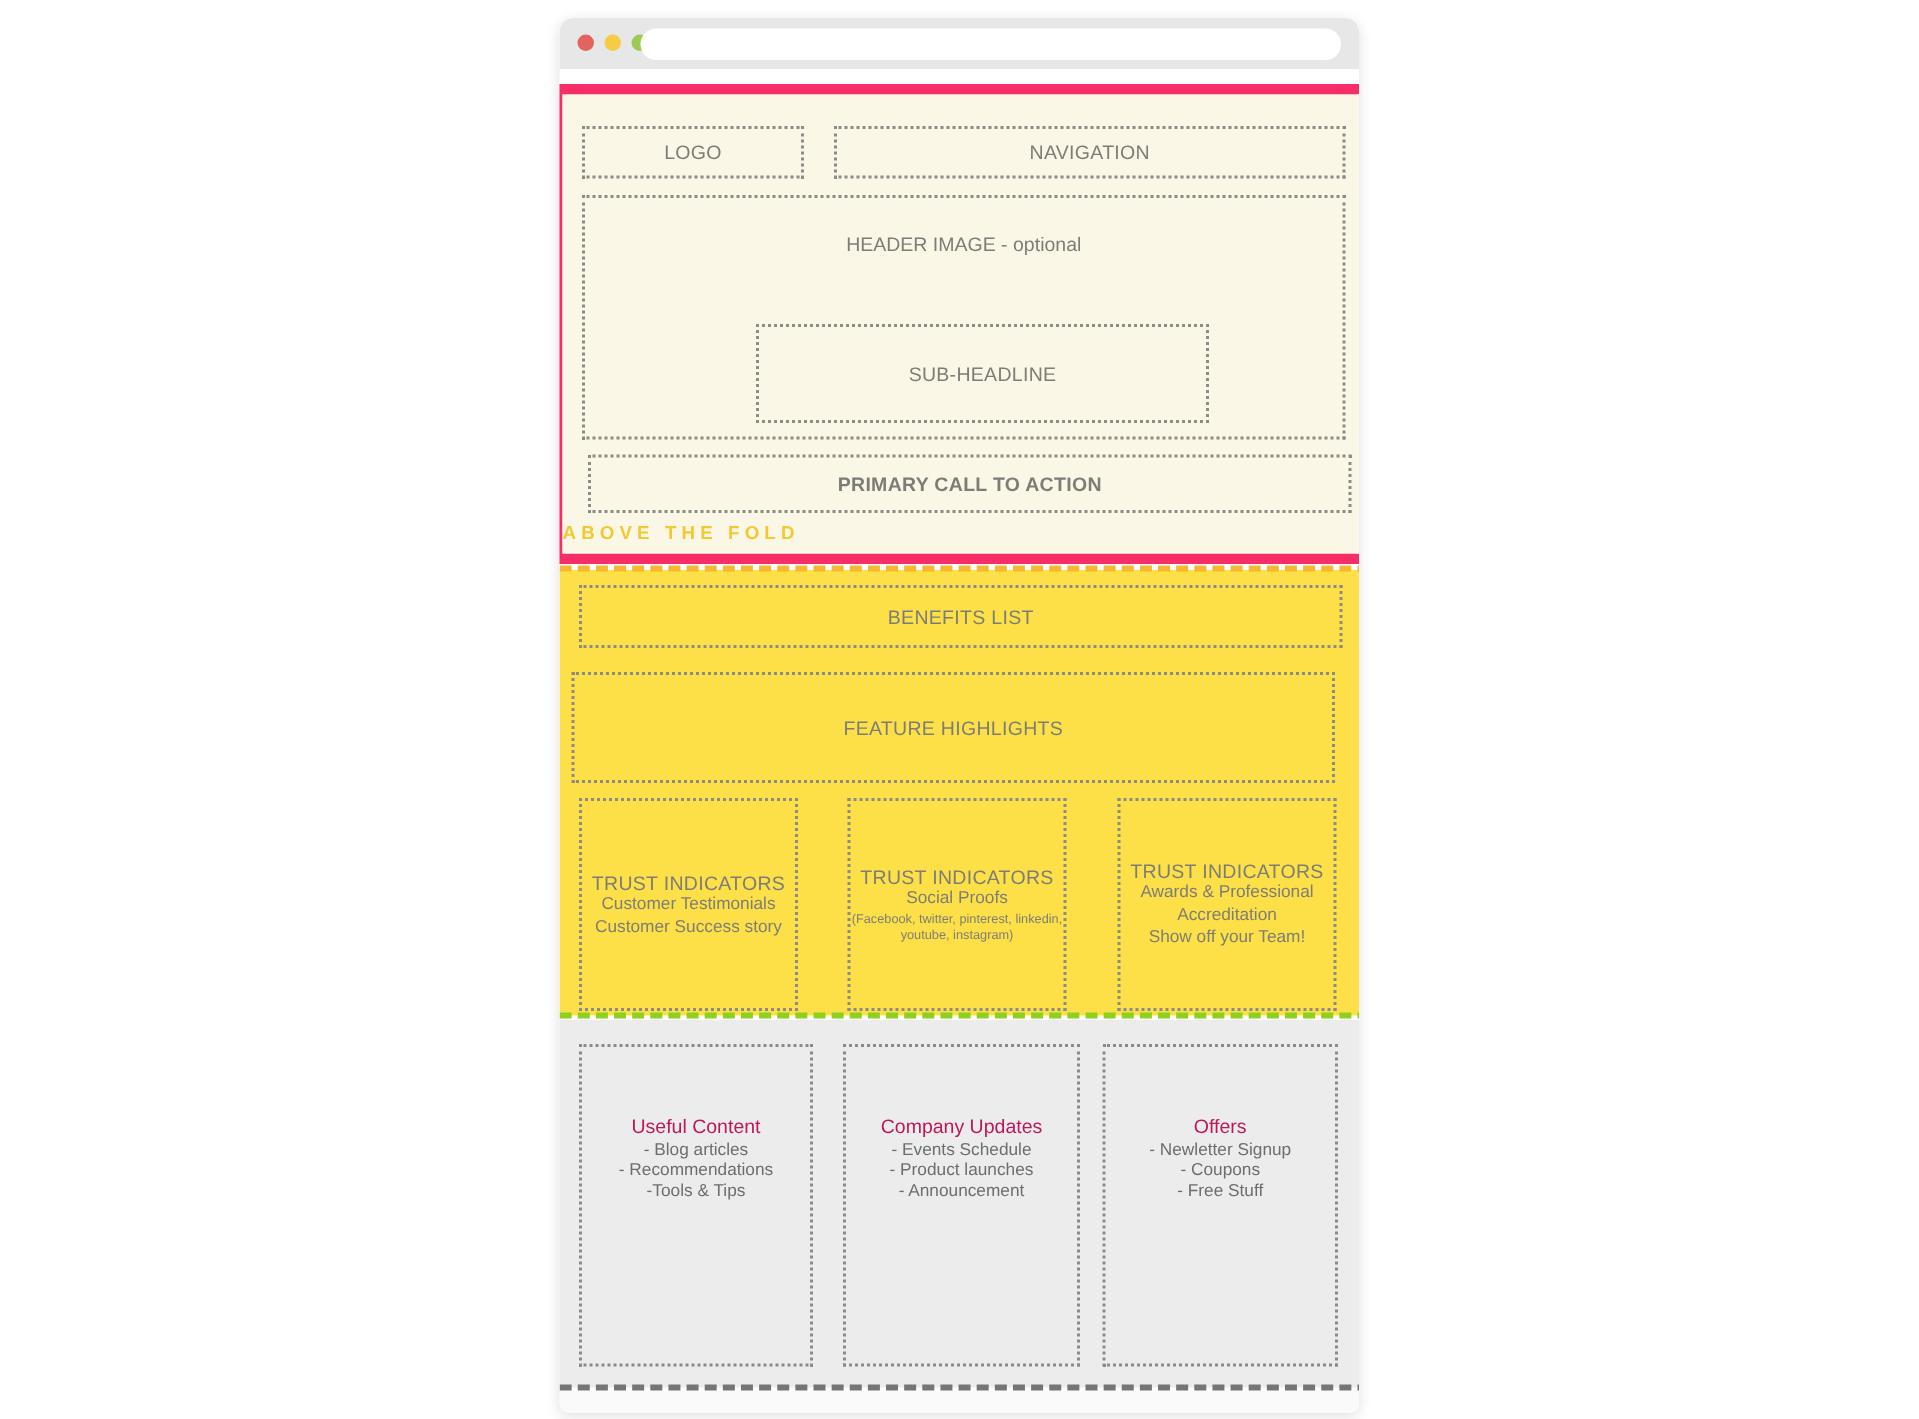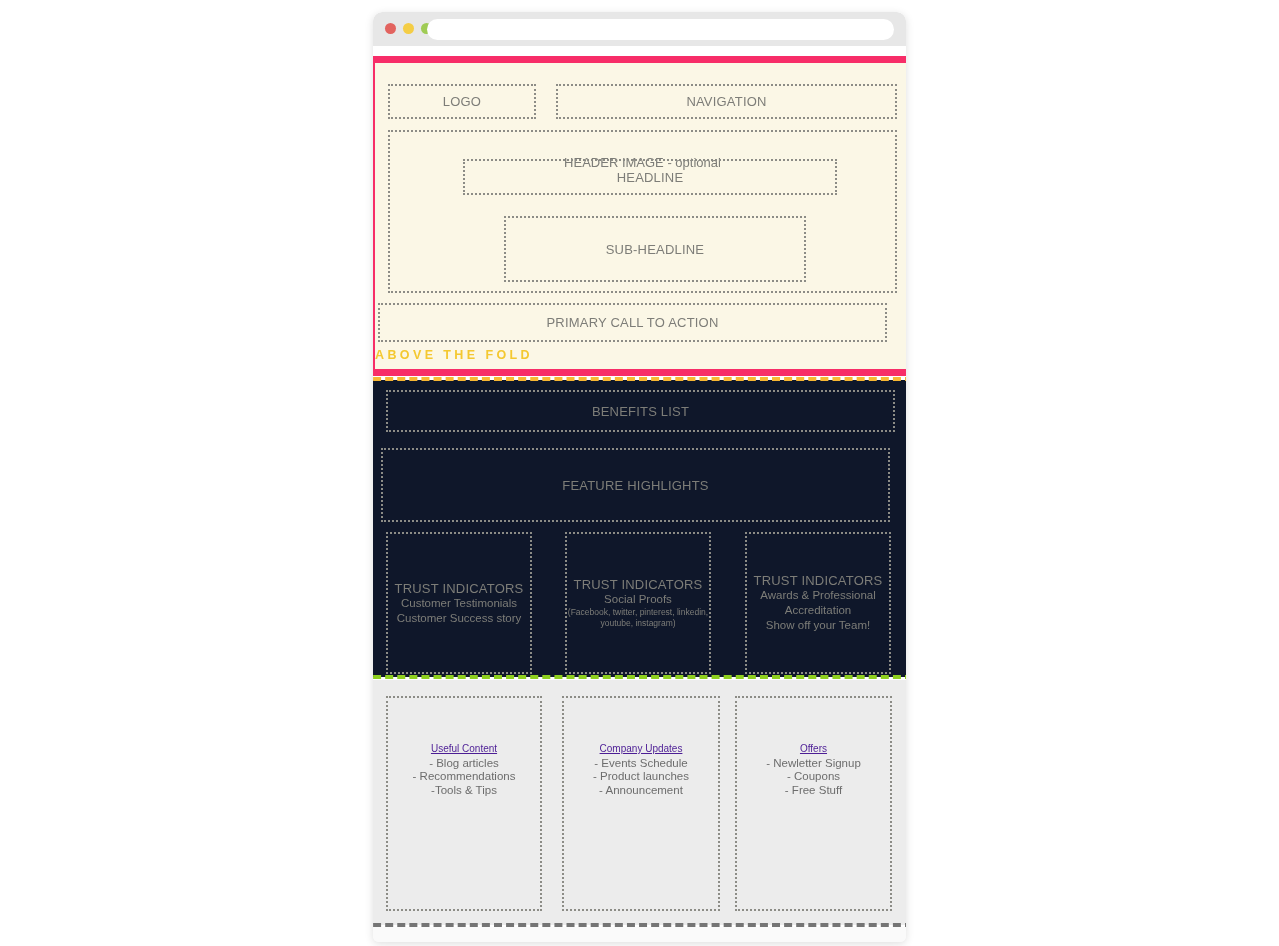--- a/index.html
+++ b/index.html
@@ -121,21 +121,21 @@
 
   .box-logo       { left: 13px;  top: 21px;  width: 148px; height: 35px; }
   .box-navigation { left: 181px; top: 21px;  width: 341px; height: 35px; }
 
   .box-headerimg  { left: 13px;  top: 67px;  width: 509px; height: 163px; justify-content: flex-start; padding-top: 7px; }
   .hdr-img-label  { font-size: 13px; color: #7d7d78; margin-top: 16px; }
 
   .box-headline   { left: 73px;  top: 27px;  width: 374px; height: 36px; }
   .box-subheadline{ left: 114px; top: 84px;  width: 302px; height: 66px; }
 
-  .box-cta        { left: 3px;  top: 240px; width: 509px; height: 39px; }
+  .box-cta        { left: 17px;  top: 240px; width: 509px; height: 39px; font-weight: bold; }
 
   .fold-caption {
     position: absolute;
     left: 0;
     top: 285px;
     width: 533px;
     text-align: left;
     font-size: 12.5px;
     font-weight: bold;
     letter-spacing: 3.4px;
@@ -153,21 +153,21 @@
     z-index: 6;
   }
 
   
   .green-section {
     position: absolute;
     left: 0;
     top: 334px;
     width: 533px;
     height: 297px;
-    background: #0f172a;
+    background: #fde047;
   }
 
   .box-benefits  { left: 13px;  top: 10px;  width: 509px; height: 42px; }
   .box-features  { left: 8px;  top: 68px;  width: 509px; height: 74px; }
 
   .box-trust-1   { left: 13px;  top: 152px; width: 146px; height: 142px; }
   .box-trust-2   { left: 192px; top: 152px; width: 146px; height: 142px; }
   .box-trust-3   { left: 372px; top: 152px; width: 146px; height: 142px; }
 
   .green-divider {
@@ -188,23 +188,22 @@
     width: 533px;
     height: 245px;
     background: #ececec;
   }
 
   .box-gray-1 { left: 13px;  top: 16px; width: 156px; height: 215px; justify-content: flex-start; padding-top: 45px; }
   .box-gray-2 { left: 189px; top: 16px; width: 158px; height: 215px; justify-content: flex-start; padding-top: 45px; }
   .box-gray-3 { left: 362px; top: 16px; width: 157px; height: 215px; justify-content: flex-start; padding-top: 45px; }
 
   .gray-heading {
-    font-size: 10px;
-    color: #4c1d95;
-    text-decoration: underline;
+    font-size: 13px;
+    color: #be185d;
     margin-bottom: 3px;
     white-space: nowrap;
   }
   .gray-item {
     font-size: 11.5px;
     color: #6d6d6d;
     line-height: 1.17;
     white-space: nowrap;
   }
 
@@ -252,23 +251,20 @@
             <span class="ph-label">LOGO</span>
           </div>
 
           <div class="ph box-navigation">
             <span class="ph-label">NAVIGATION</span>
           </div>
 
           <div class="ph box-headerimg">
             <span class="hdr-img-label">HEADER IMAGE - optional</span>
 
-            <div class="ph box-headline">
-              <span class="ph-label">HEADLINE</span>
-            </div>
 
             <div class="ph box-subheadline">
               <span class="ph-label">SUB-HEADLINE</span>
             </div>
           </div>
 
           <div class="ph box-cta">
             <span class="ph-label">PRIMARY CALL TO ACTION</span>
           </div>
 

